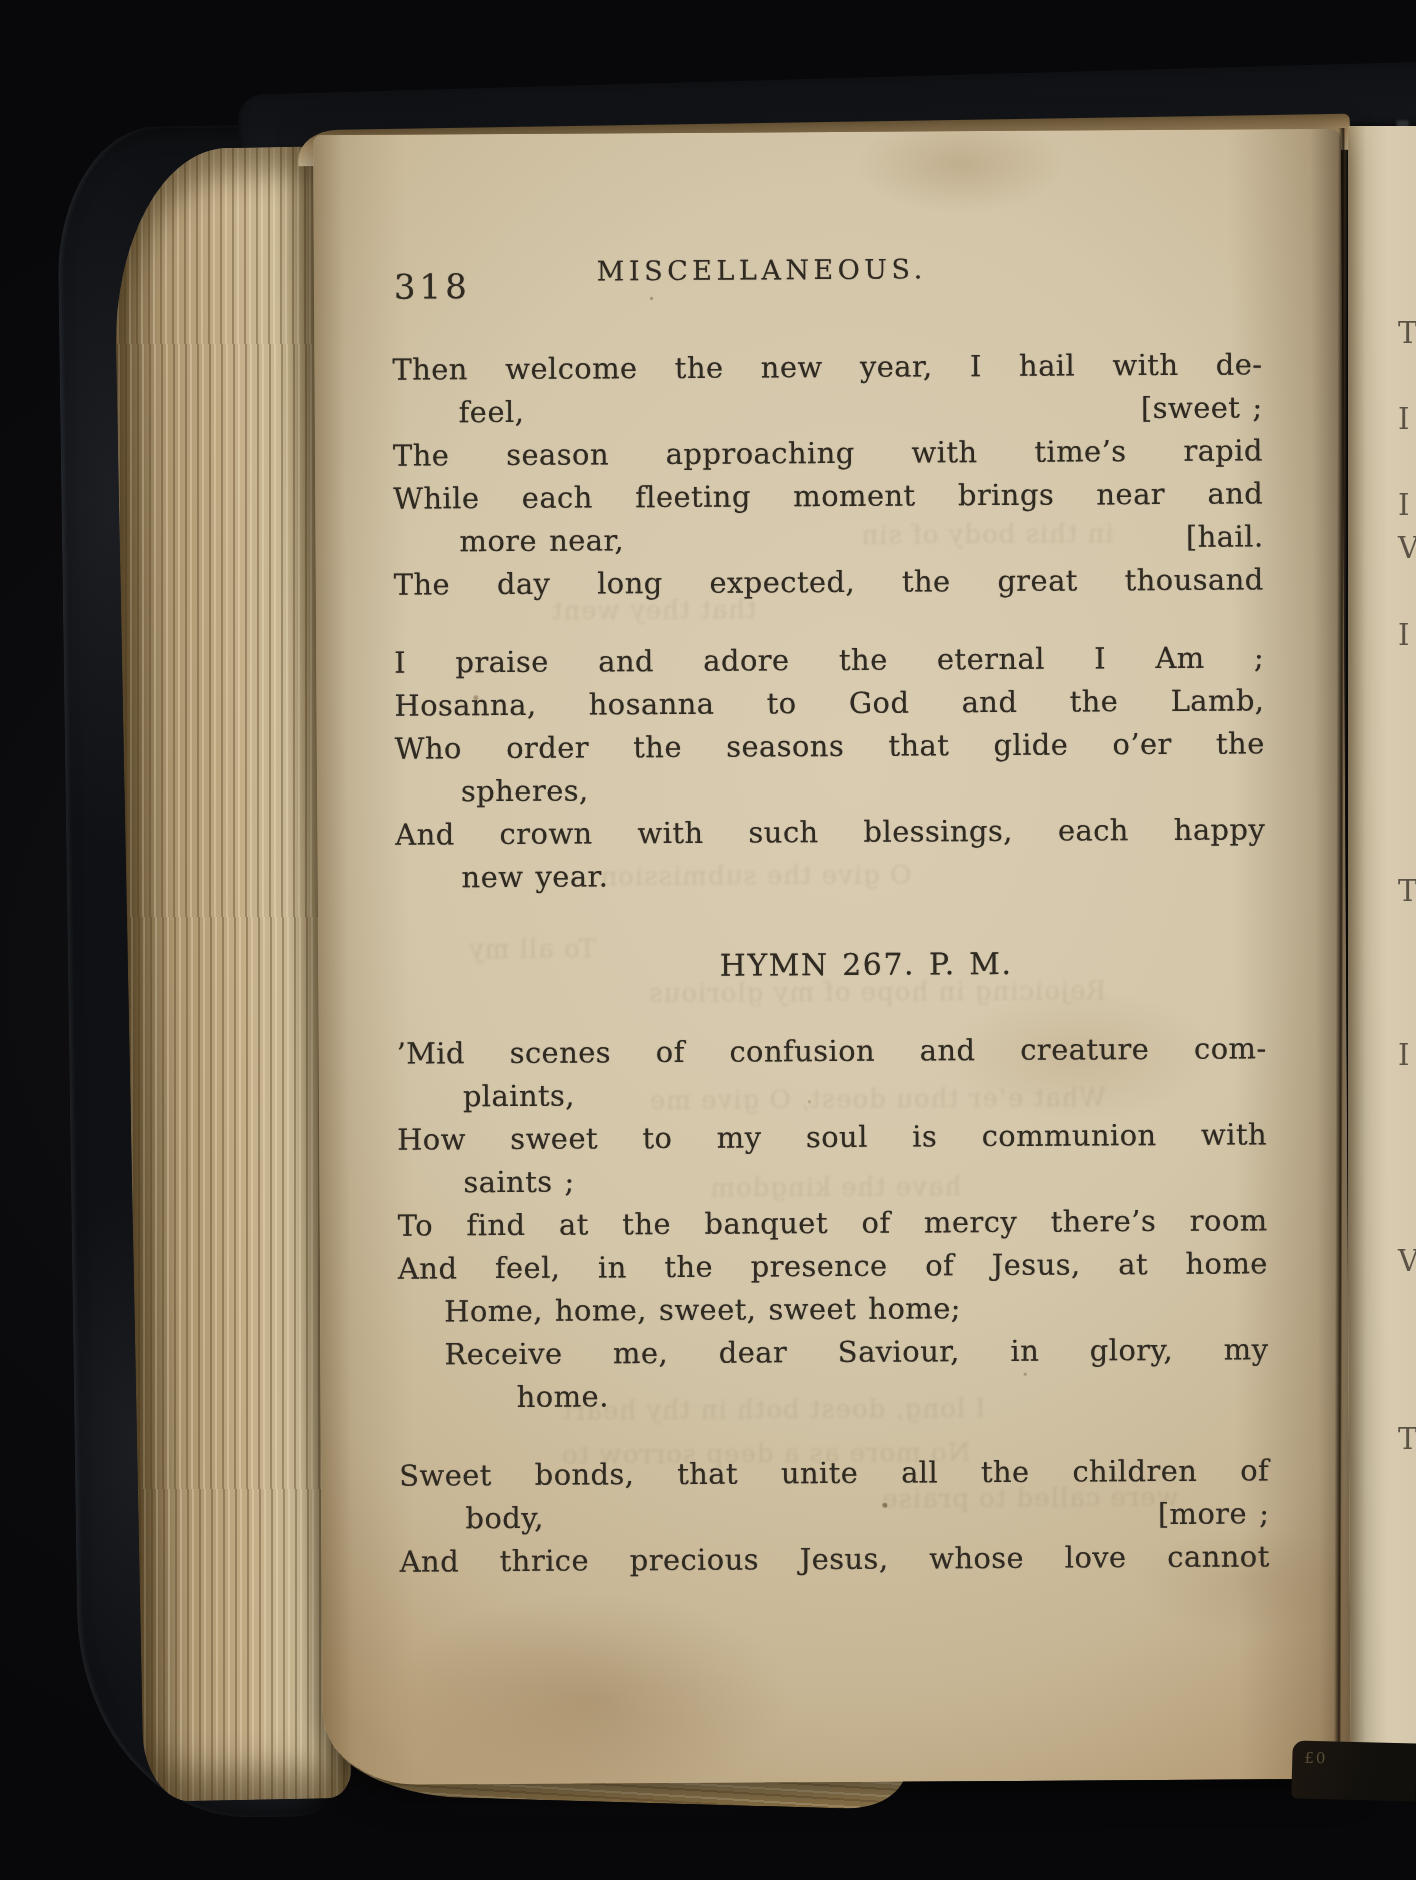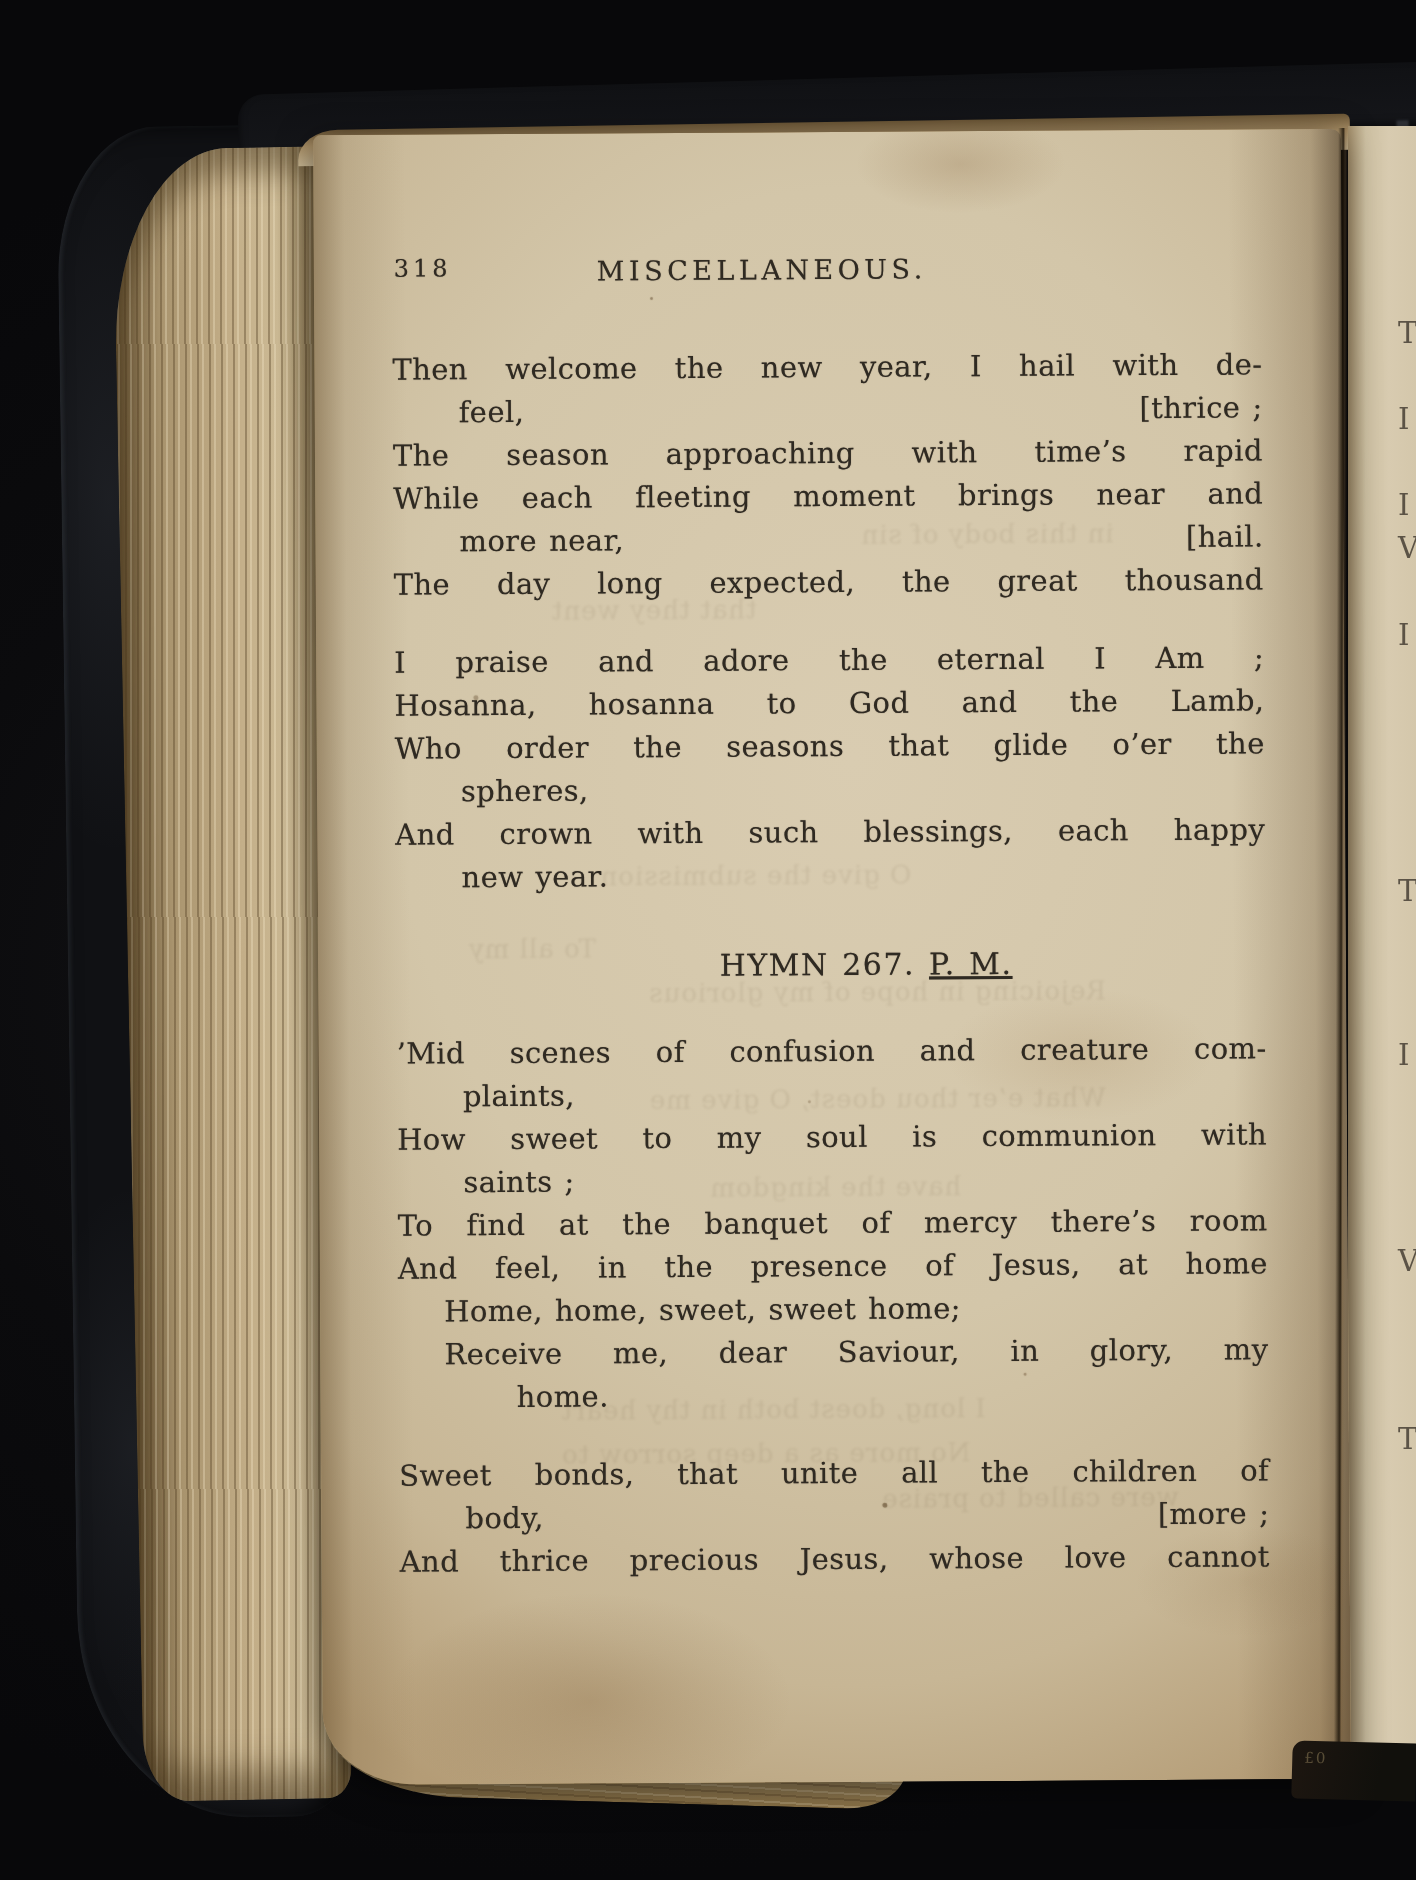--- a/index.html
+++ b/index.html
@@ -114,35 +114,35 @@
     position:absolute;left:12px;top:8px;font-size:15px;color:rgba(205,182,130,.35);
     letter-spacing:2px;
   }
   
   .text-layer{
     position:absolute;left:78px;top:120px;width:870px;
     color:#2f2a22;font-size:29px;letter-spacing:.4px;word-spacing:2.5px;
     text-shadow:0 0 1px rgba(58,48,38,.55);
   }
   .header-row{position:relative;height:40px;}
-  .page-number{position:absolute;left:2px;top:0;font-size:24px;letter-spacing:4px;}
+  .page-number{position:absolute;left:2px;top:12px;font-size:34px;letter-spacing:4px;}
   .running-header{position:absolute;left:205px;top:2px;font-size:27px;letter-spacing:4.5px;}
   .stanza{margin-top:54px;}
   .stanza + .stanza{margin-top:35px;}
   .line{height:43px;line-height:43px;}
   .line.fill{text-align:justify;text-align-last:justify;}
   .line.split{display:flex;justify-content:space-between;}
   .ind1{padding-left:66px;}
   .ind2{padding-left:46px;}
   .ind3{padding-left:118px;}
   .hymn-heading{
     margin-top:46px;height:43px;line-height:43px;text-align:center;
     padding-left:70px;font-size:30px;letter-spacing:1.5px;
   }
-  .hymn-heading .meter{margin-left:14px;text-decoration:underline;}
+  .hymn-heading .meter{margin-left:14px;}
   .hymn-heading + .stanza{margin-top:44px;}
   
   .ghost{
     position:absolute;transform:scaleX(-1);color:#6f5d42;opacity:.12;
     font-size:26px;letter-spacing:1px;filter:blur(.8px);white-space:nowrap;
     pointer-events:none;
   }
 </style>
 </head>
 <body>
@@ -169,21 +169,21 @@
   <div class="text-layer">
     <div class="header-row">
       <span class="page-number">318</span>
       <span class="running-header">MISCELLANEOUS.</span>
     </div>
     <div id="body-blocks">
         <div class="stanza">
           <div class="line fill">Then welcome the new year, I hail with de-</div>
           <div class="line ind1 split">
             <span>feel,</span>
-            <span>[thrice ;</span>
+            <span>[sweet ;</span>
           </div>
           <div class="line fill">The season approaching with time’s rapid</div>
           <div class="line fill">While each fleeting moment brings near and</div>
           <div class="line ind1 split">
             <span>more near,</span>
             <span>[hail.</span>
           </div>
           <div class="line fill">The day long expected, the great thousand</div>
         </div>
         <div class="stanza">

